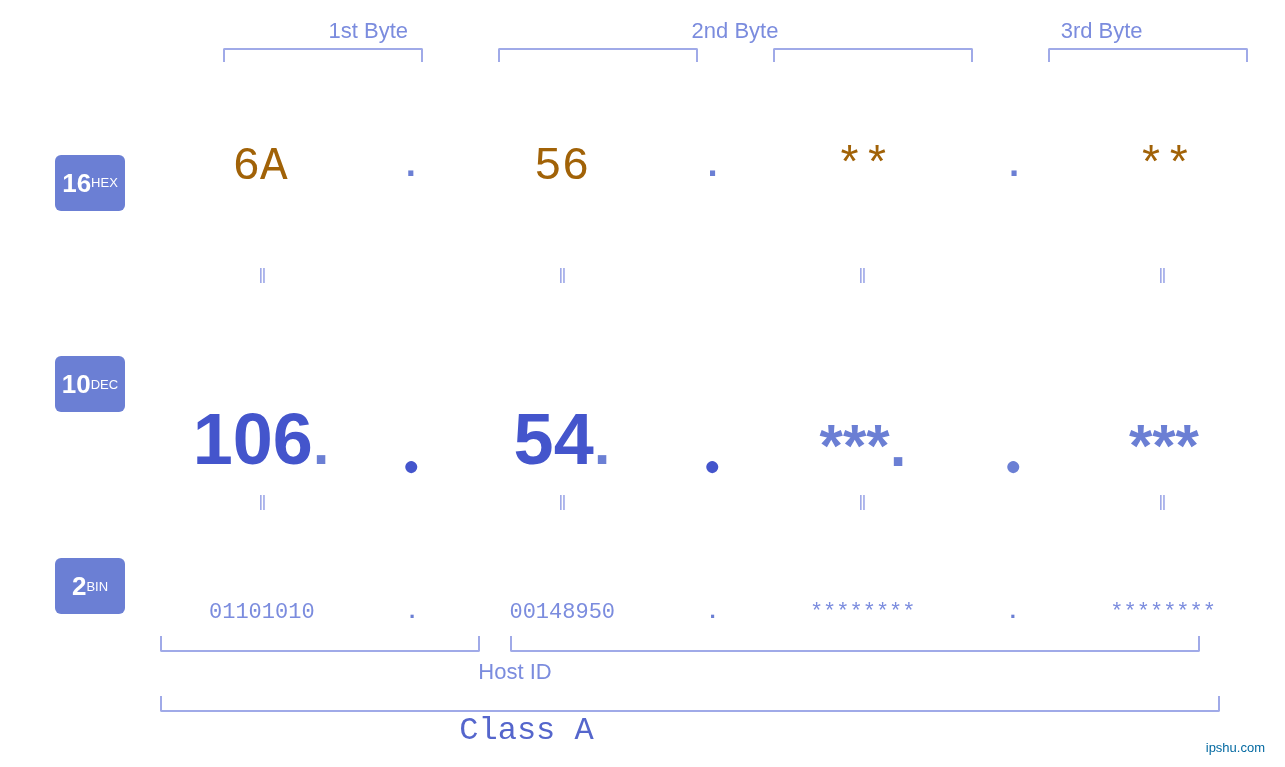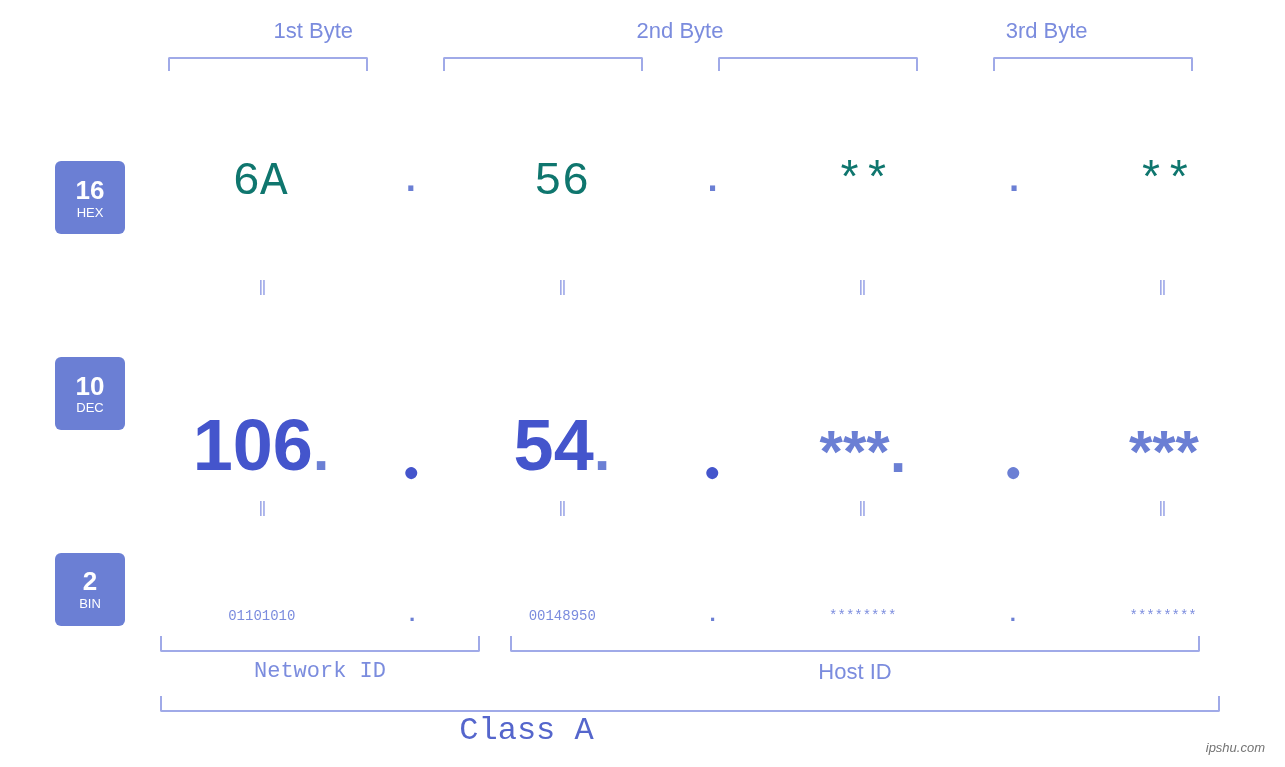--- a/index.html
+++ b/index.html
@@ -12,22 +12,21 @@
       overflow: hidden;
       position: relative;
     }
 
     .main-container {
       width: 1285px;
       height: 767px;
       position: relative;
       display: flex;
       flex-direction: column;
-      align-items: flex-start;
-      gap: 9px;
+      align-items: flex-end;
     }
 
     
     .byte-headers {
       display: flex;
       width: 1100px;
       margin-left: 130px;
       margin-top: 18px;
       justify-content: space-around;
     }
@@ -74,23 +73,22 @@
       justify-content: space-around;
       width: 140px;
       padding: 10px 0 80px 40px;
     }
 
     .badge {
       background: #6b7fd4;
       color: white;
       border-radius: 6px;
       width: 70px;
-      height: 73px;
-      display: flex;
-      flex-direction: column;
+      height: 56px;
+      display: flex;
       align-items: center;
       justify-content: center;
       font-family: Arial, sans-serif;
     }
 
     .badge-number {
       font-size: 26px;
       font-weight: bold;
       line-height: 1.1;
     }
@@ -135,21 +133,21 @@
 
     
     .dot-sep {
       color: #6b7fd4;
       font-size: 32px;
       font-weight: bold;
     }
 
     
     .hex-val {
-      color: #0f766e;
+      color: #a16207;
       font-size: 46px;
       font-family: 'Courier New', monospace;
       width: 200px;
       text-align: center;
     }
 
     .dec-val {
       color: #4455cc;
       font-size: 72px;
       font-family: Arial, sans-serif;
@@ -158,21 +156,21 @@
       text-align: center;
     }
 
     .dec-val.hidden-val {
       color: #6b7fd4;
       font-size: 60px;
     }
 
     .bin-val {
       color: #7b8cde;
-      font-size: 14px;
+      font-size: 22px;
       font-family: 'Courier New', monospace;
       width: 200px;
       text-align: center;
     }
 
     
     .bottom-brackets-area {
       position: absolute;
       bottom: 115px;
       left: 140px;
@@ -254,24 +252,23 @@
     .class-label {
       color: #5566cc;
       font-family: 'Courier New', monospace;
       font-size: 32px;
     }
 
     .watermark {
       position: absolute;
       bottom: 12px;
       right: 20px;
-      color: #737373;
+      color: #0369a1;
       font-family: Arial, sans-serif;
       font-size: 13px;
-      font-style: italic;
     }
 
     .dot-large {
       font-size: 50px;
       line-height: 0;
       vertical-align: middle;
     }
 
     .dot-small {
       font-size: 36px;
@@ -368,21 +365,20 @@
 
     </div>
   </div>
 
   <div class="bottom-brackets-area">
     <div class="network-bracket"></div>
     <div class="host-bracket"></div>
   </div>
 
   <div class="id-labels-area">
-    <div class="network-id-label">Network ID</div>
     <div class="host-id-label">Host ID</div>
   </div>
 
   <div class="class-bracket-area">
     <div class="class-bracket-line"></div>
   </div>
 
   <div class="class-label-area">
     <span class="class-label">Class A</span>
   </div>

